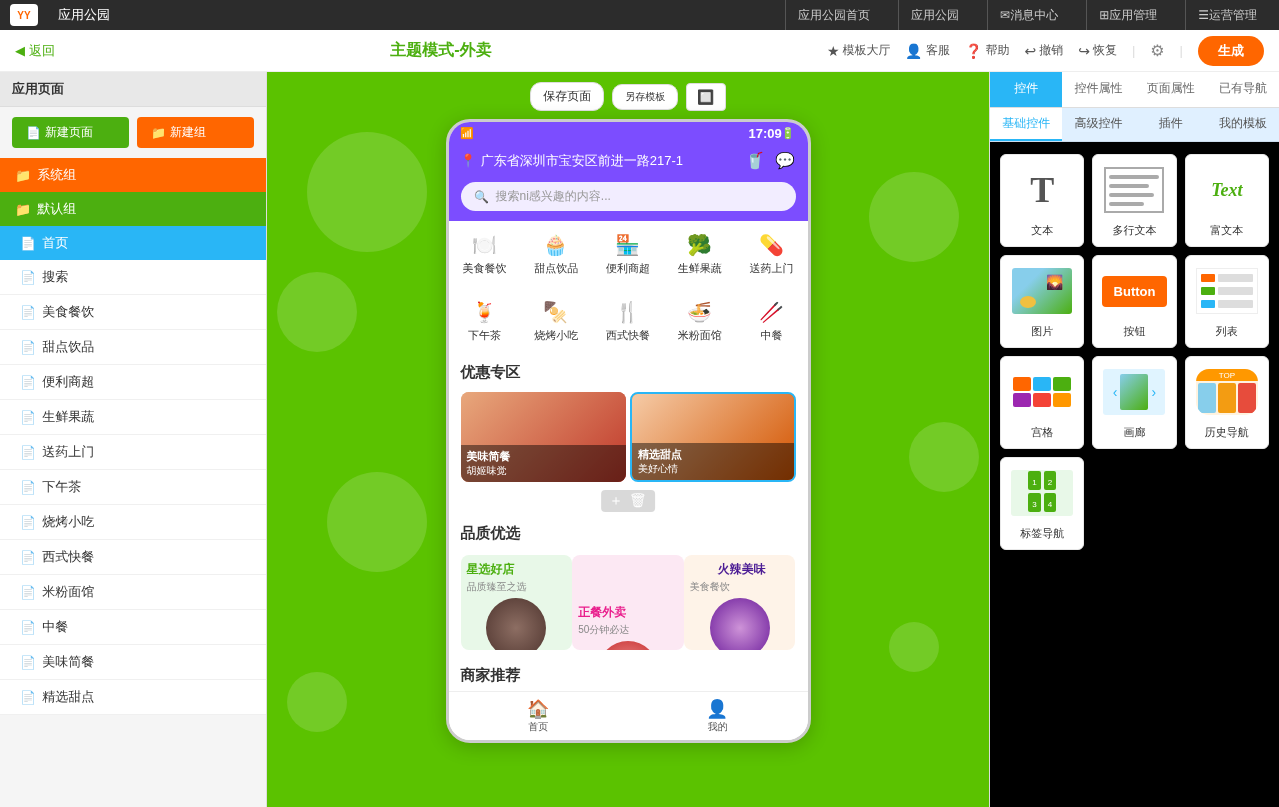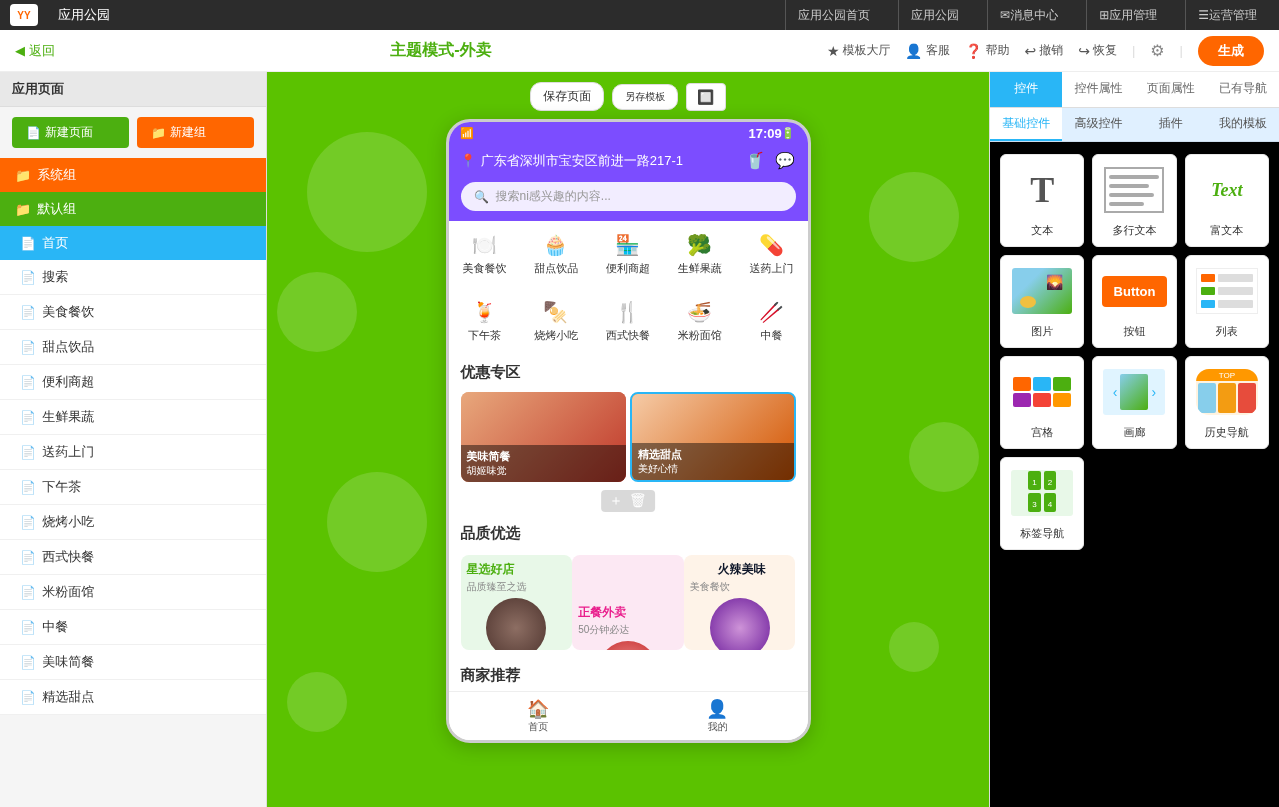--- a/index.html
+++ b/index.html
@@ -260,21 +260,21 @@
     .quality-card-orange { background: #fef3e8; }
     .quality-label {
       padding: 6px 6px 2px;
       font-size: 12px;
       font-weight: bold;
     }
     .quality-sub { padding: 0 6px; font-size: 10px; color: #888; }
 
     .quality-green-text { color: #4caf10; }
     .quality-pink-text { color: #e91e8c; margin-top: 43px; }
-    .quality-orange-text { color: #0f172a; padding-left: 34px; }
+    .quality-orange-text { color: #4c1d95; padding-left: 34px; }
 
     
     .food-circle {
       width: 60px; height: 60px; border-radius: 50%; margin: 4px auto 0;
     }
     .fc-1 { background: radial-gradient(circle, #8d6e63, #4e342e); }
     .fc-2 { background: radial-gradient(circle, #ef9a9a, #c62828); }
     .fc-3 { background: radial-gradient(circle, #ce93d8, #6a1b9a); }
 
     .phone-merchant-title {

